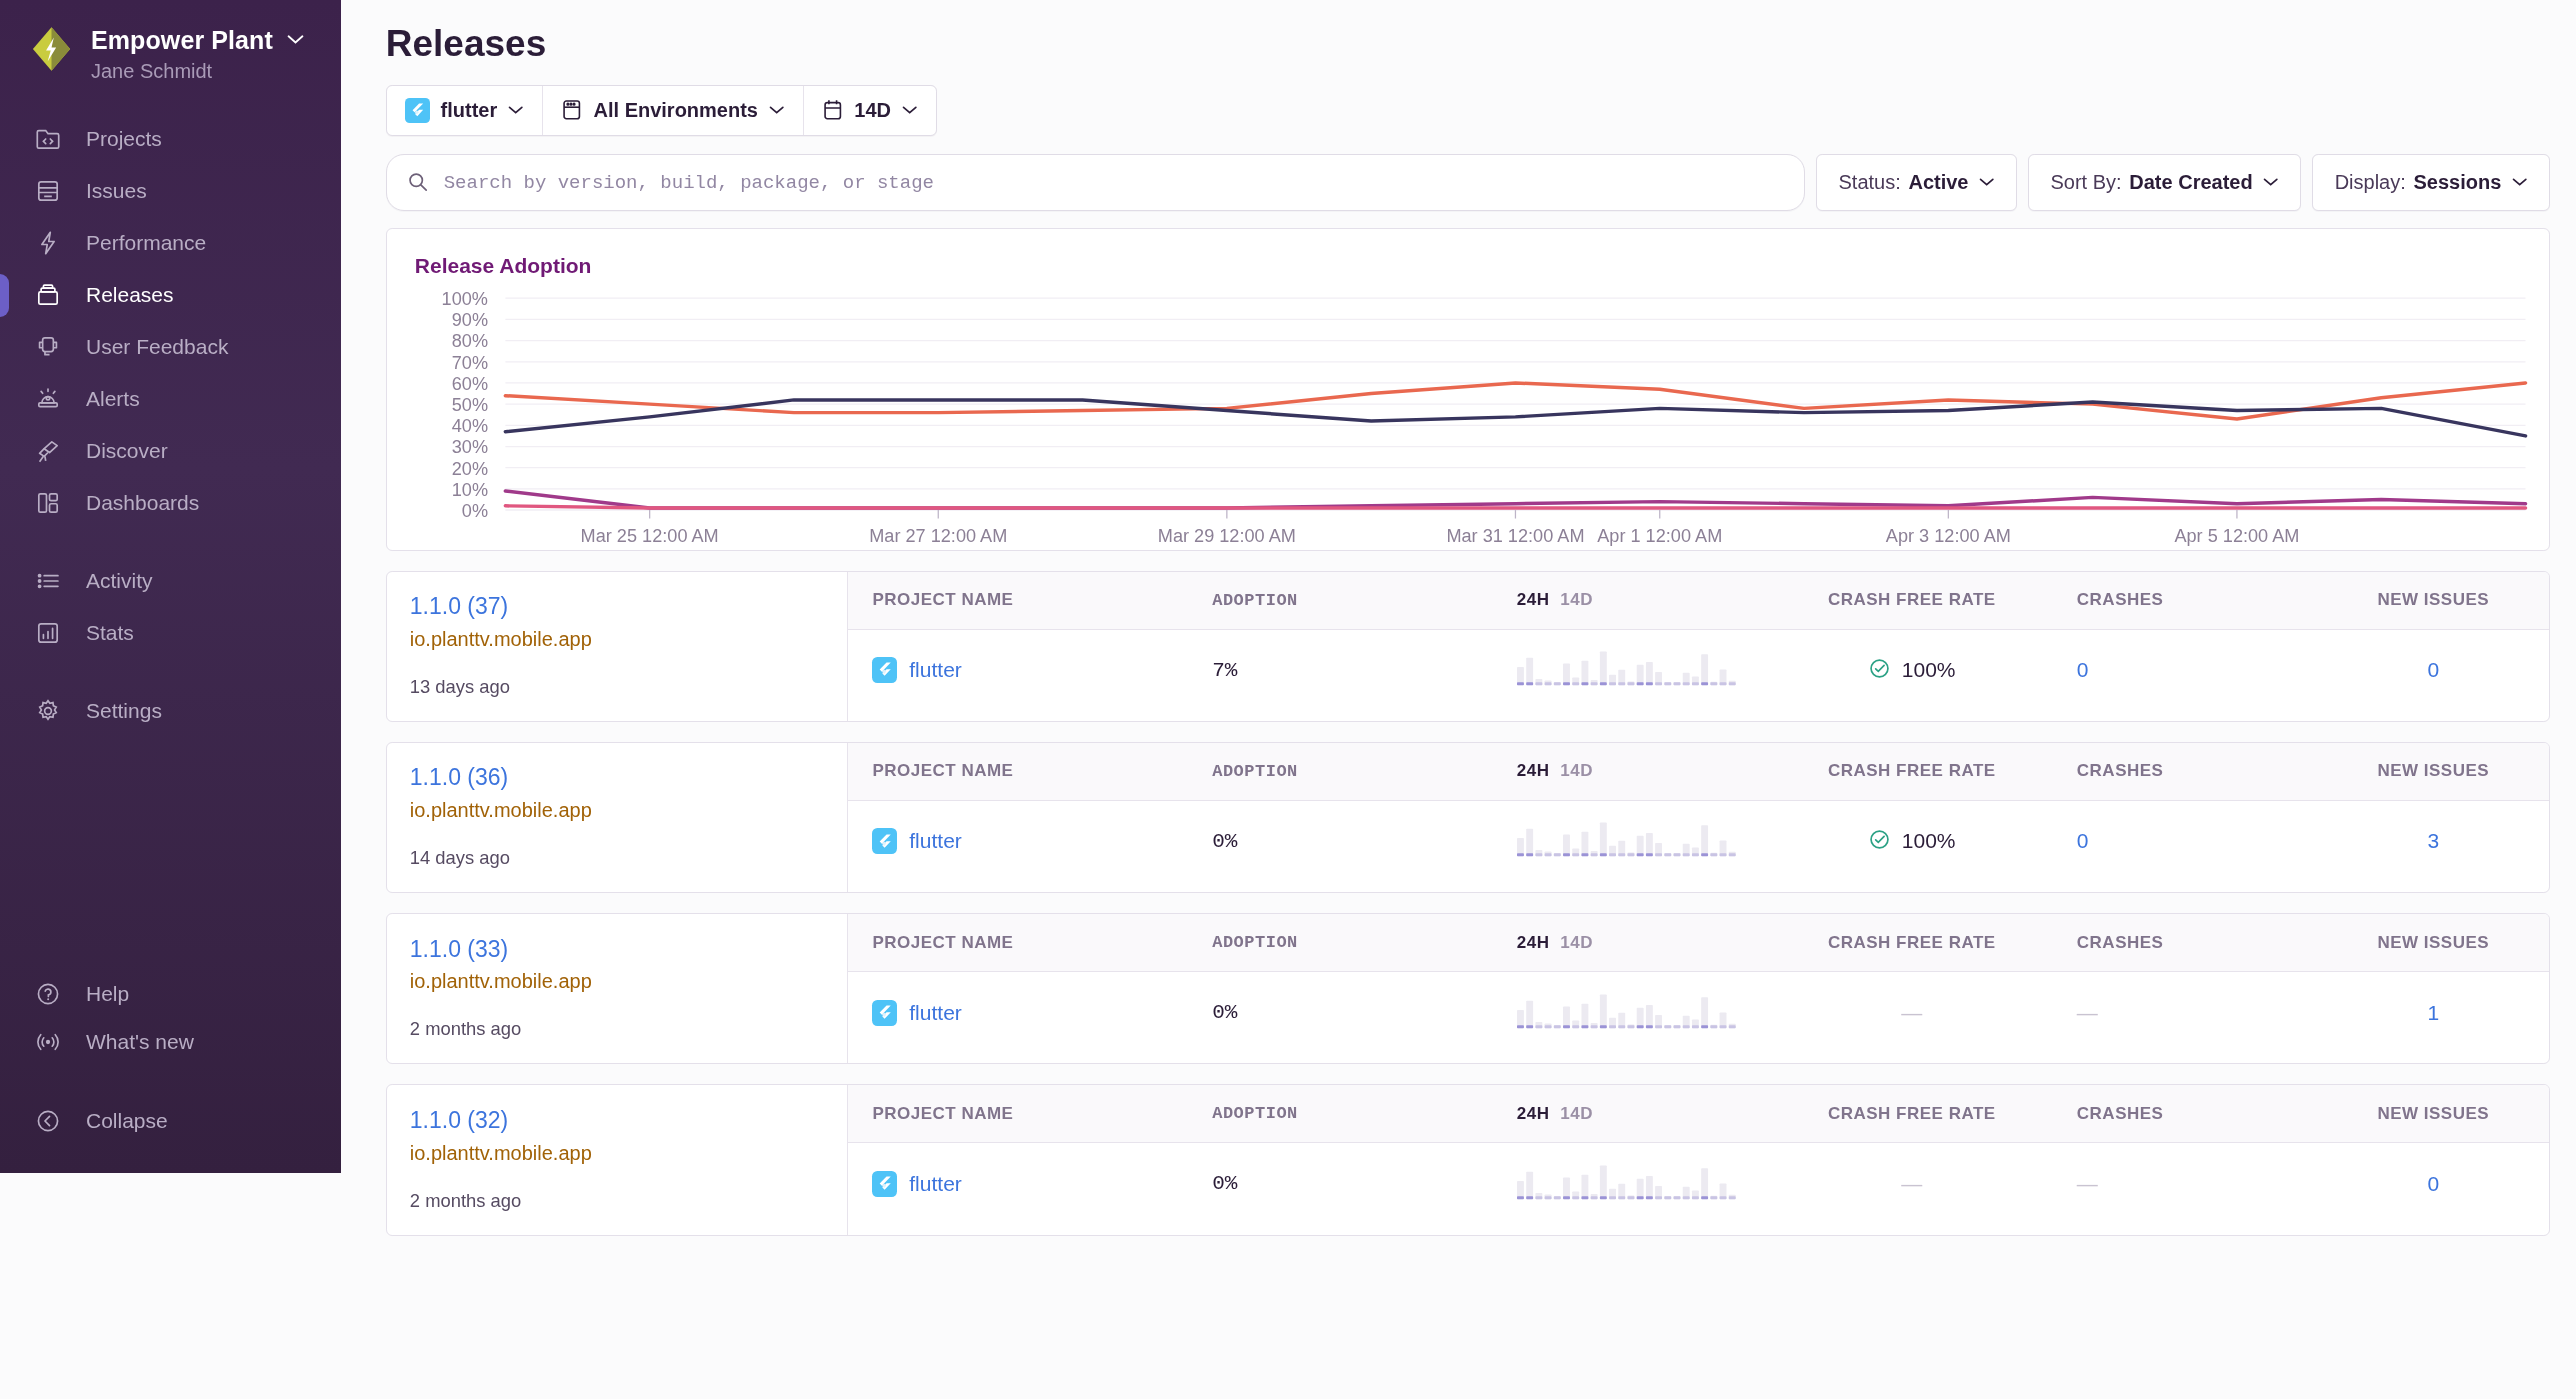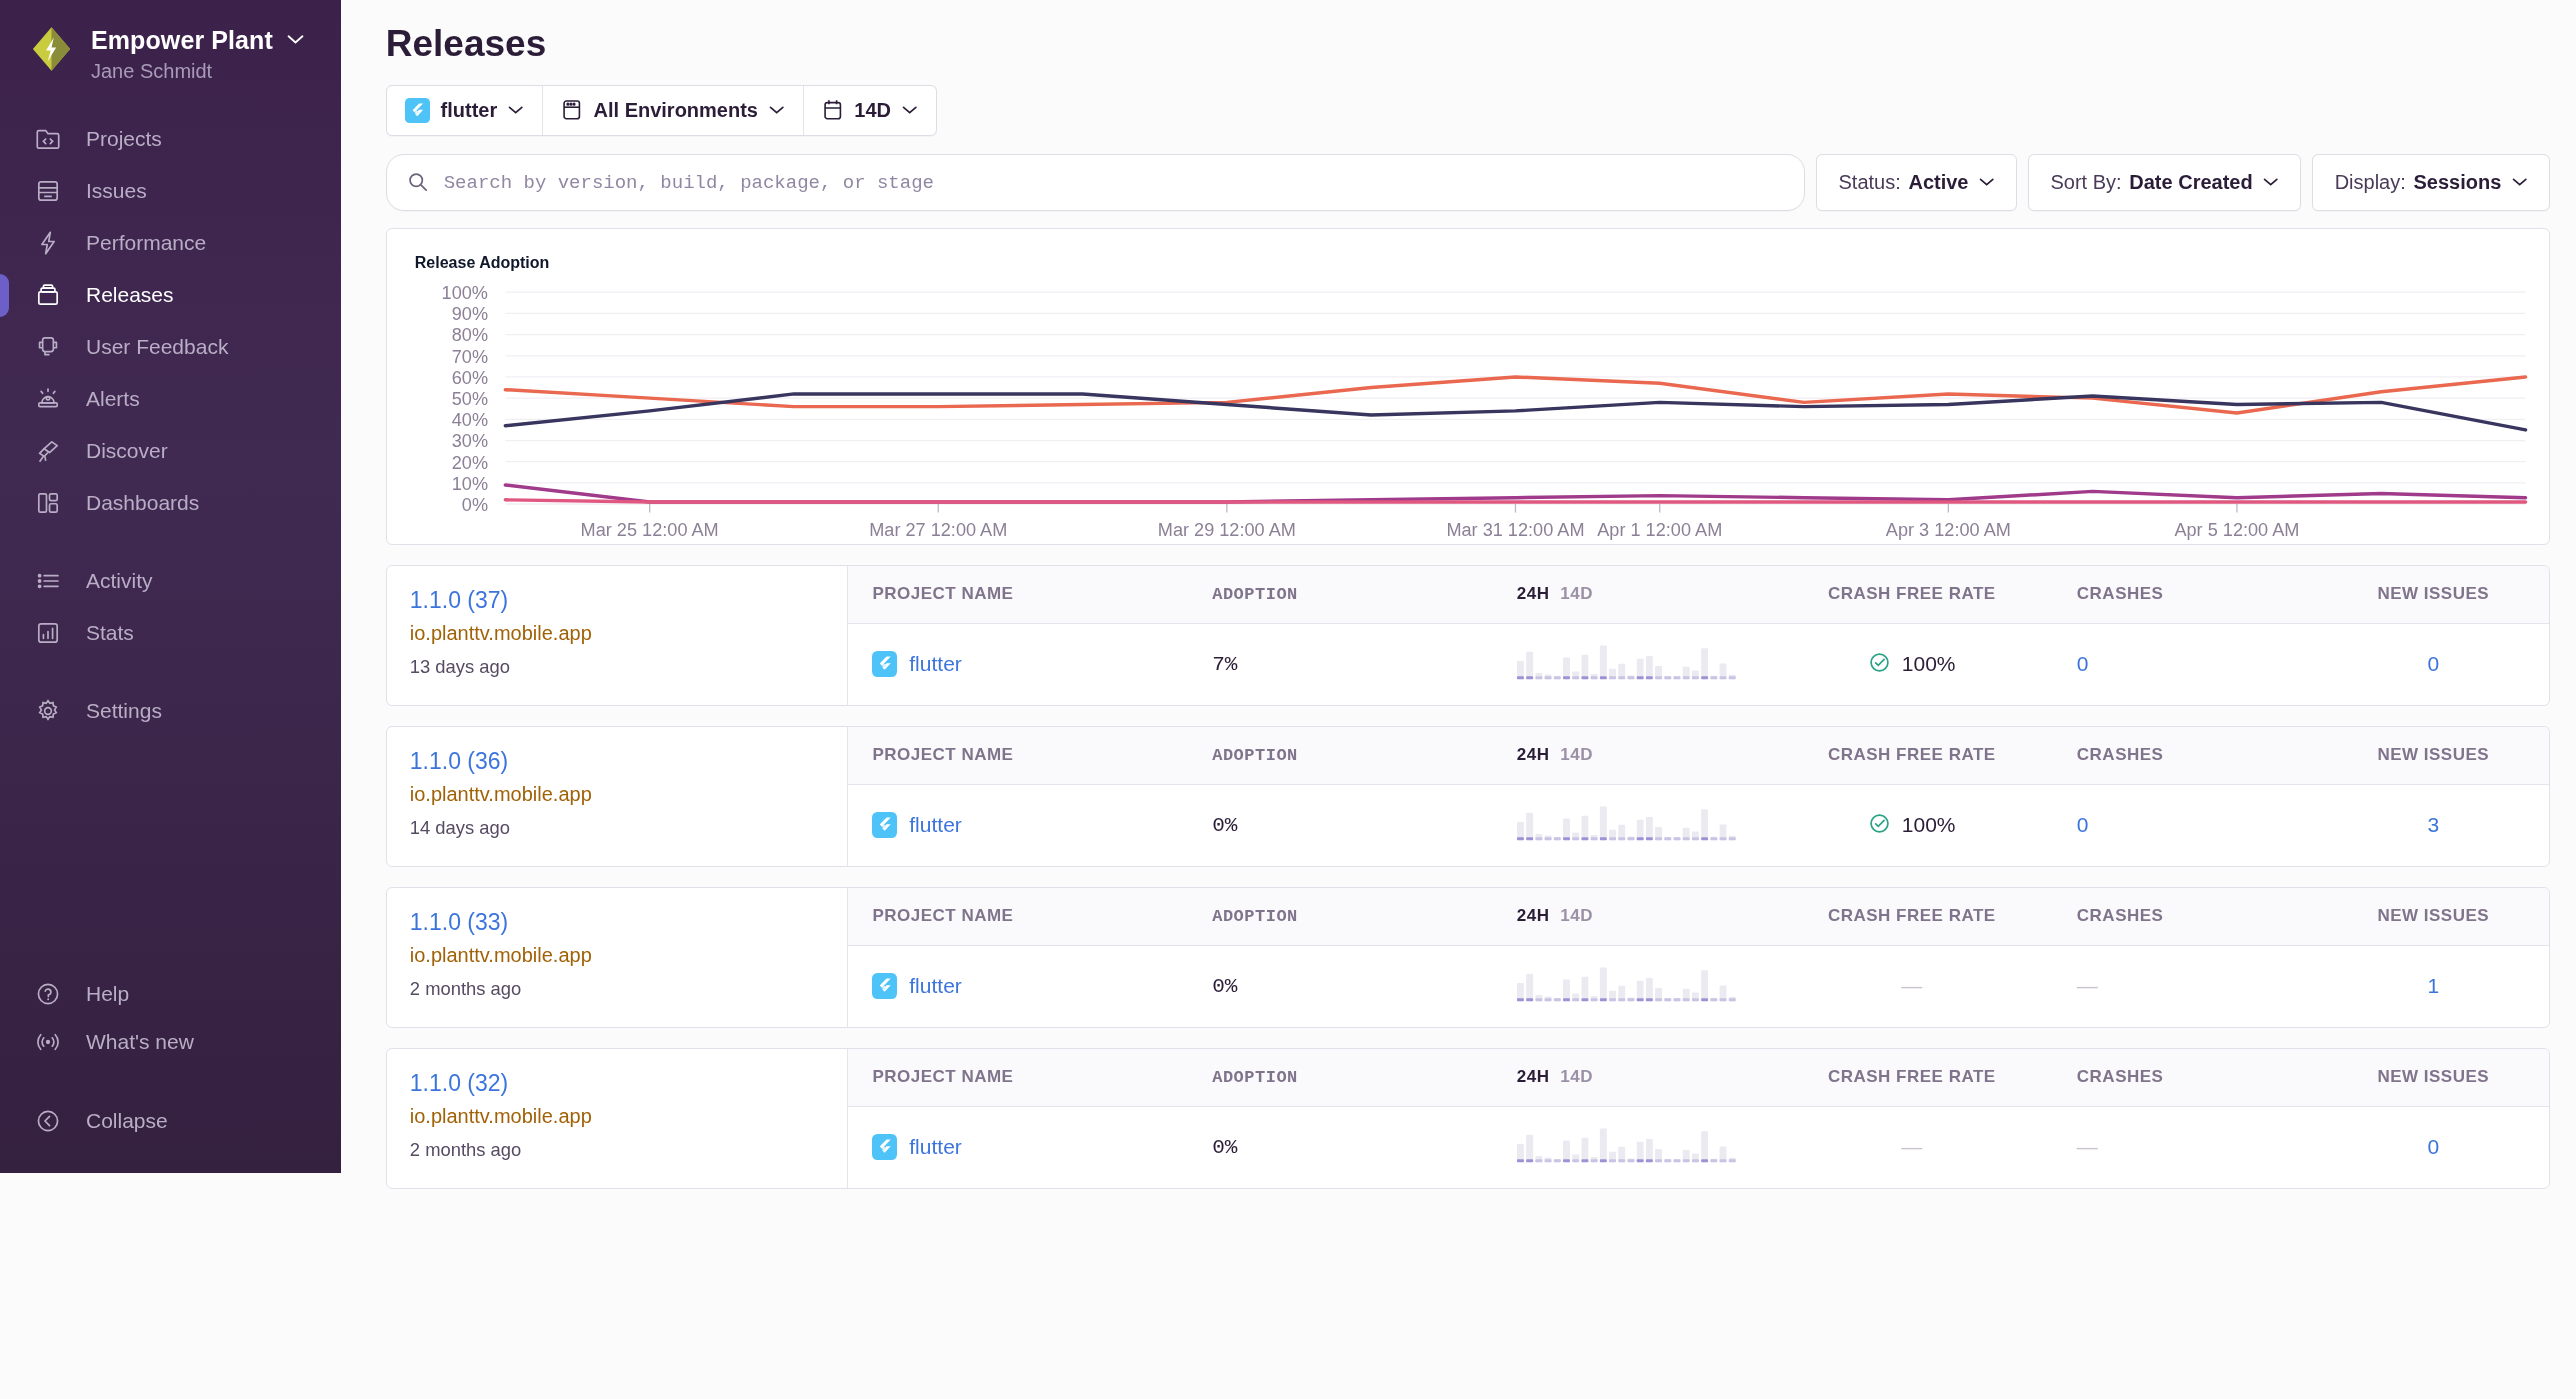--- a/index.html
+++ b/index.html
@@ -90,41 +90,41 @@
   }
   .selbtn .k { font-size: 20px; color: #4a3a58; }
   .selbtn .v { font-size: 20px; color: #2b1d38; font-weight: bold; margin-left: 7.7px; }
   .selbtn .chev { margin-left: 10.8px; }
 
   
   .panel {
     background: #ffffff; border: 0.8px solid #e4e0ea; border-radius: 6.1px;
     margin: 17px 0 0 10.8px;
   }
-  .chart-title { font-size: 16px; font-weight: bold; color: #0f172a; padding: 24.6px 0 0 28px; }
+  .chart-title { font-size: 21px; font-weight: bold; color: #701a75; padding: 24.6px 0 0 28px; }
   .chart-wrap { position: relative; height: 261px; margin: 10.8px 0 0 0; }
   .chart-svg { display: block; width: 100%; height: 261px; }
   .chart-foot {
     border-top: 0.8px solid #e9e5ee; padding: 20px 0 20px 28px;
     display: flex; align-items: baseline;
   }
   .chart-foot .lab { font-size: 20px; font-weight: bold; color: #6d6078; }
   .chart-foot .val { font-size: 20px; color: #8c8096; margin-left: 12.3px; }
 
   
   .cards { margin: 20px 0 0 10.8px; }
   .card {
     background: #ffffff; border: 0.8px solid #e4e0ea; border-radius: 6.1px;
     display: flex; margin-bottom: 20px; overflow: hidden;
   }
   .card-left { width: 461px; flex: 0 0 461px; padding: 21.5px 23px 23px 23px;
                border-right: 0.8px solid #e7e3ec; }
   .rel-ver { font-size: 23px; color: #3c74dd; font-weight: 500; }
   .rel-pkg { font-size: 20px; color: #a16207; margin-top: 7.7px; }
-  .rel-age { font-size: 18.4px; color: #564b62; margin-top: 11px; }
+  .rel-age { font-size: 18.4px; color: #564b62; margin-top: 25px; }
   .card-right { flex: 1 1 auto; display: flex; flex-direction: column; }
 
   .tbl-head {
     display: flex; align-items: center; height: 58px;
     background: #faf9fb; border-bottom: 0.8px solid #e7e3ec;
     font-size: 17px; letter-spacing: 0.5px; color: #80748c; font-weight: bold;
   }
   .tbl-row { display: flex; align-items: center; height: 81px; }
 
   .c-proj   { width: 346px; flex: 0 0 346px; padding-left: 24.6px; }

